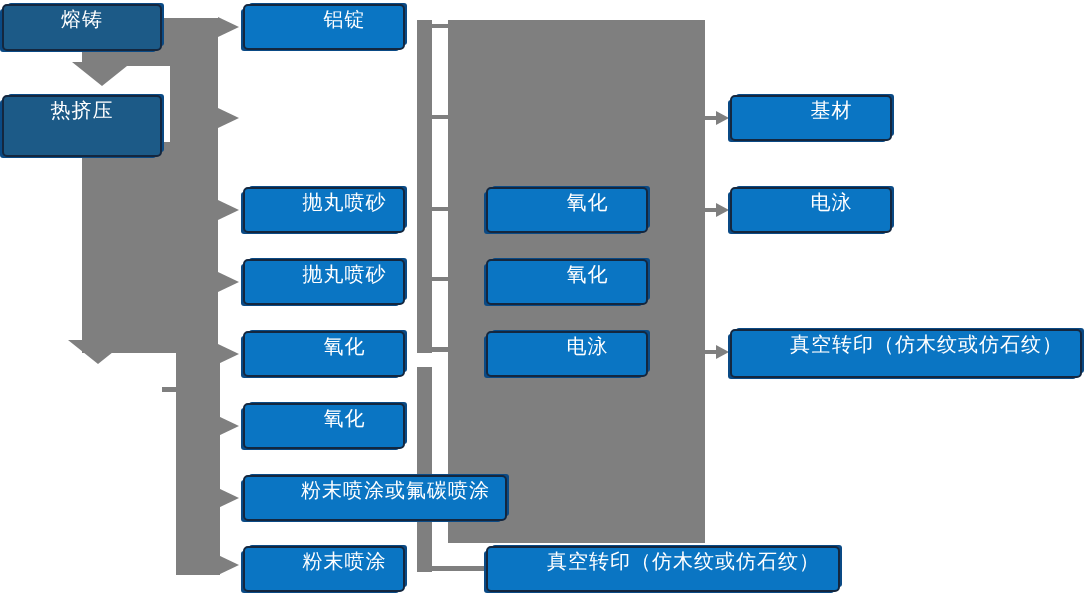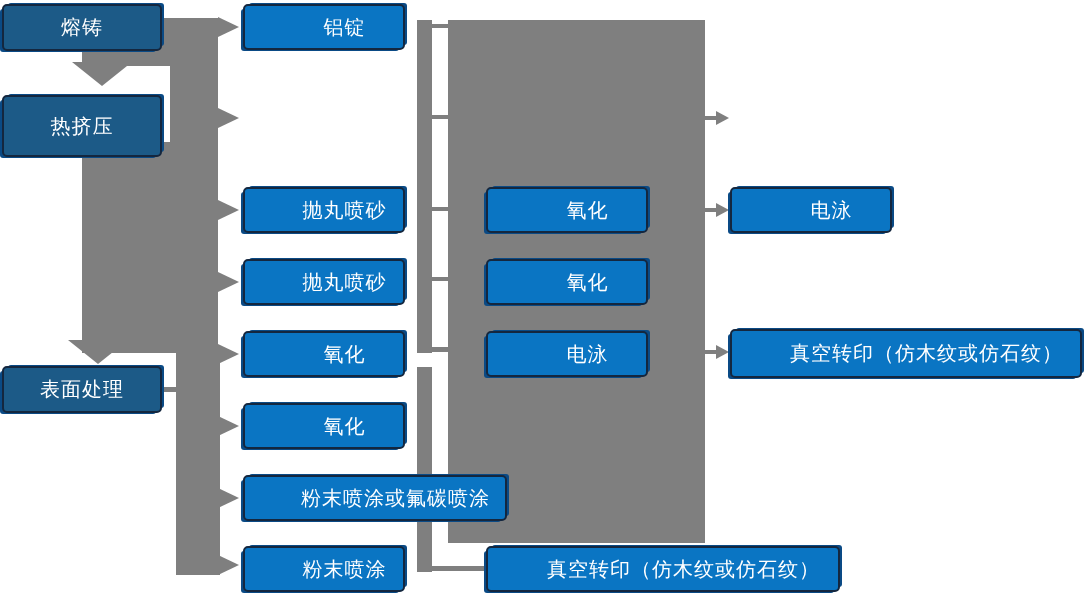--- a/index.html
+++ b/index.html
@@ -11,21 +11,21 @@
   .canvas{position:absolute;left:0;top:0;width:1084px;height:596px;}
   .crect{position:absolute;background:var(--gray,#7f7f7f);}
   .arr{position:absolute;width:0;height:0;border-style:solid;border-color:transparent;}
   .arr.right-lg{border-width:10px 0 10px 21px;border-left-color:var(--gray,#7f7f7f);}
   .arr.right-sm{border-width:7px 0 7px 13px;border-left-color:var(--gray,#7f7f7f);}
   .arr.down{border-width:24px 30px 0 30px;border-top-color:var(--gray,#7f7f7f);}
   .node{
     position:absolute;box-sizing:border-box;
     border:2px solid var(--nodeBorder,#14273f);
     border-radius:5px;
-    display:flex;align-items:center;justify-content:center;
+    display:flex;align-items:flex-start;justify-content:center;
     color:var(--text,#ffffff);font-size:20px;letter-spacing:1px;
     box-shadow:4px -3px 0 -2px var(--nodeShadow,#0a4a85),
               -4px 3px 0 -2px var(--nodeShadow,#0a4a85);
     white-space:nowrap;
   }
   .node.bright{background:var(--bright,#0a75c3);padding-left:41px;}
   .node.dark{background:var(--dark,#1c5a87);}
   .node span{pointer-events:none;}
 </style>
 </head>
@@ -61,23 +61,20 @@
     <div class="arr right-sm" style="left: 716px; top: 203px;"></div>
     <div class="arr right-sm" style="left: 716px; top: 345px;"></div>
     <div class="arr down" style="left: 72px; top: 62px;"></div>
     <div class="arr down" style="left: 68px; top: 340px;"></div>
     <div class="node dark" style="left: 2px; top: 4px; width: 160px; height: 47px;">
       <span>熔铸</span>
     </div>
     <div class="node dark" style="left: 2px; top: 95px; width: 160px; height: 62px;">
       <span>热挤压</span>
     </div>
-    <div class="node dark" style="left: 2px; top: 366px; width: 160px; height: 47px;">
-      <span>表面处理</span>
-    </div>
     <div class="node bright" style="left: 243px; top: 4px; width: 162px; height: 46px;">
       <span>铝锭</span>
     </div>
     <div class="node bright" style="left: 243px; top: 187px; width: 162px; height: 46px;">
       <span>抛丸喷砂</span>
     </div>
     <div class="node bright" style="left: 243px; top: 259px; width: 162px; height: 46px;">
       <span>抛丸喷砂</span>
     </div>
     <div class="node bright" style="left: 243px; top: 331px; width: 162px; height: 46px;">
@@ -97,19 +94,22 @@
     </div>
     <div class="node bright" style="left: 486px; top: 259px; width: 162px; height: 46px;">
       <span>氧化</span>
     </div>
     <div class="node bright" style="left: 486px; top: 331px; width: 162px; height: 46px;">
       <span>电泳</span>
     </div>
     <div class="node bright" style="left: 486px; top: 546px; width: 354px; height: 46px;">
       <span>真空转印（仿木纹或仿石纹）</span>
     </div>
+    <div class="node bright" style="left: 730px; top: 95px; width: 162px; height: 46px;">
+      <span>基材</span>
+    </div>
     <div class="node bright" style="left: 730px; top: 187px; width: 162px; height: 46px;">
       <span>电泳</span>
     </div>
     <div class="node bright" style="left: 730px; top: 329px; width: 352px; height: 49px;">
       <span>真空转印（仿木纹或仿石纹）</span>
     </div>
   </div>
 
 </body></html>

